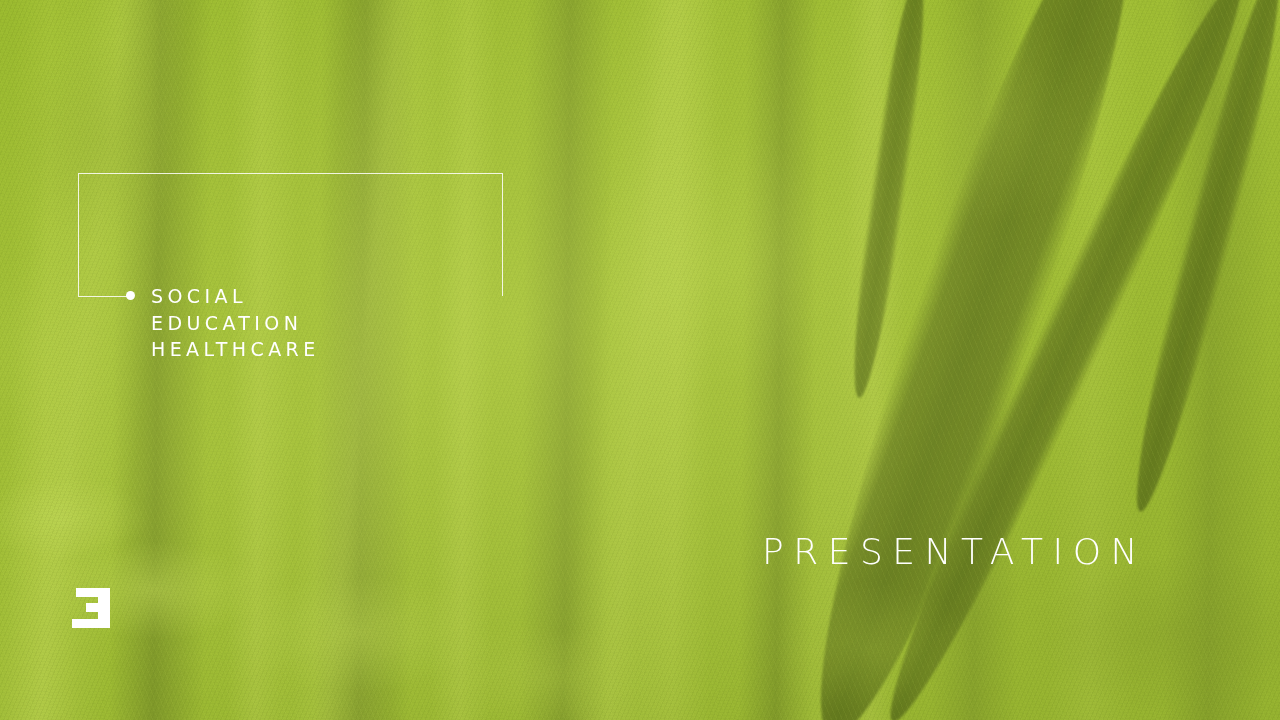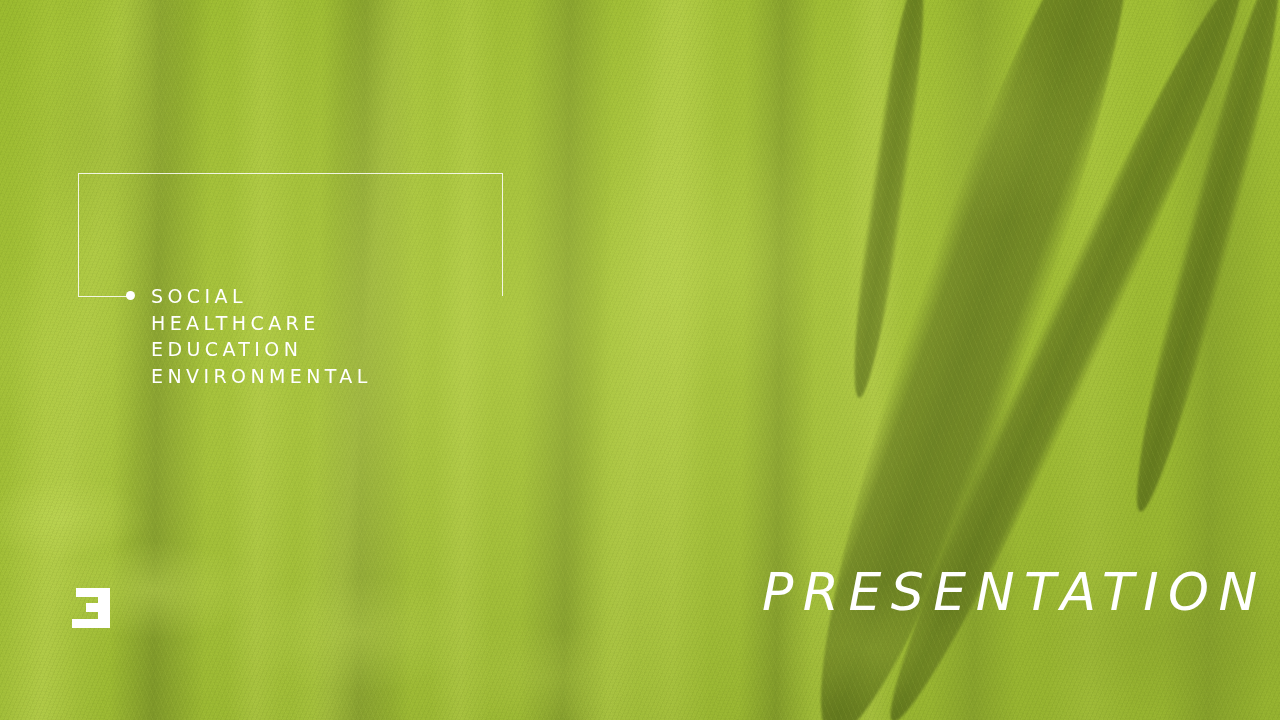--- a/index.html
+++ b/index.html
@@ -182,29 +182,28 @@
     line-height: 1;
     letter-spacing: -2px;
     color: #ffffff;
     white-space: nowrap;
   }
 
   
   .subtitle {
     position: absolute;
     left: 762px;
-    top: 566px;
-    font-family: "DejaVu Sans", sans-serif;
-    font-size: 52px;
+    top: 534px;
+    font-family: "DejaVu Sans", sans-serif;
+    font-size: 36px;
     font-weight: 300;
     letter-spacing: 9.5px;
     line-height: 1;
     color: #ffffff;
     white-space: nowrap;
-    font-style: italic;
   }
 
   
   .logo {
     position: absolute;
     left: 72px;
     top: 588px;
     width: 38px;
     height: 40px;
   }
@@ -226,23 +225,22 @@
     <div class="bg-duotone"></div>
     <div class="bg-lift"></div>
   </div>
 
   <div class="frame"></div>
   <div class="frame-baseline"></div>
   <div class="frame-dot"></div>
 
   <div class="keywords">
     <div class="keyword">SOCIAL</div>
+    <div class="keyword">EDUCATION</div>
     <div class="keyword">HEALTHCARE</div>
-    <div class="keyword">EDUCATION</div>
-    <div class="keyword">ENVIRONMENTAL</div>
   </div>
 
 
   <div class="subtitle">PRESENTATION</div>
 
   <div class="logo">
     <svg viewBox="0 0 38 40" width="38" height="40" aria-hidden="true">
       <g fill="#ffffff">
         <rect x="26" y="0" width="12" height="40"></rect>
         <rect x="4" y="0" width="24" height="9"></rect>

